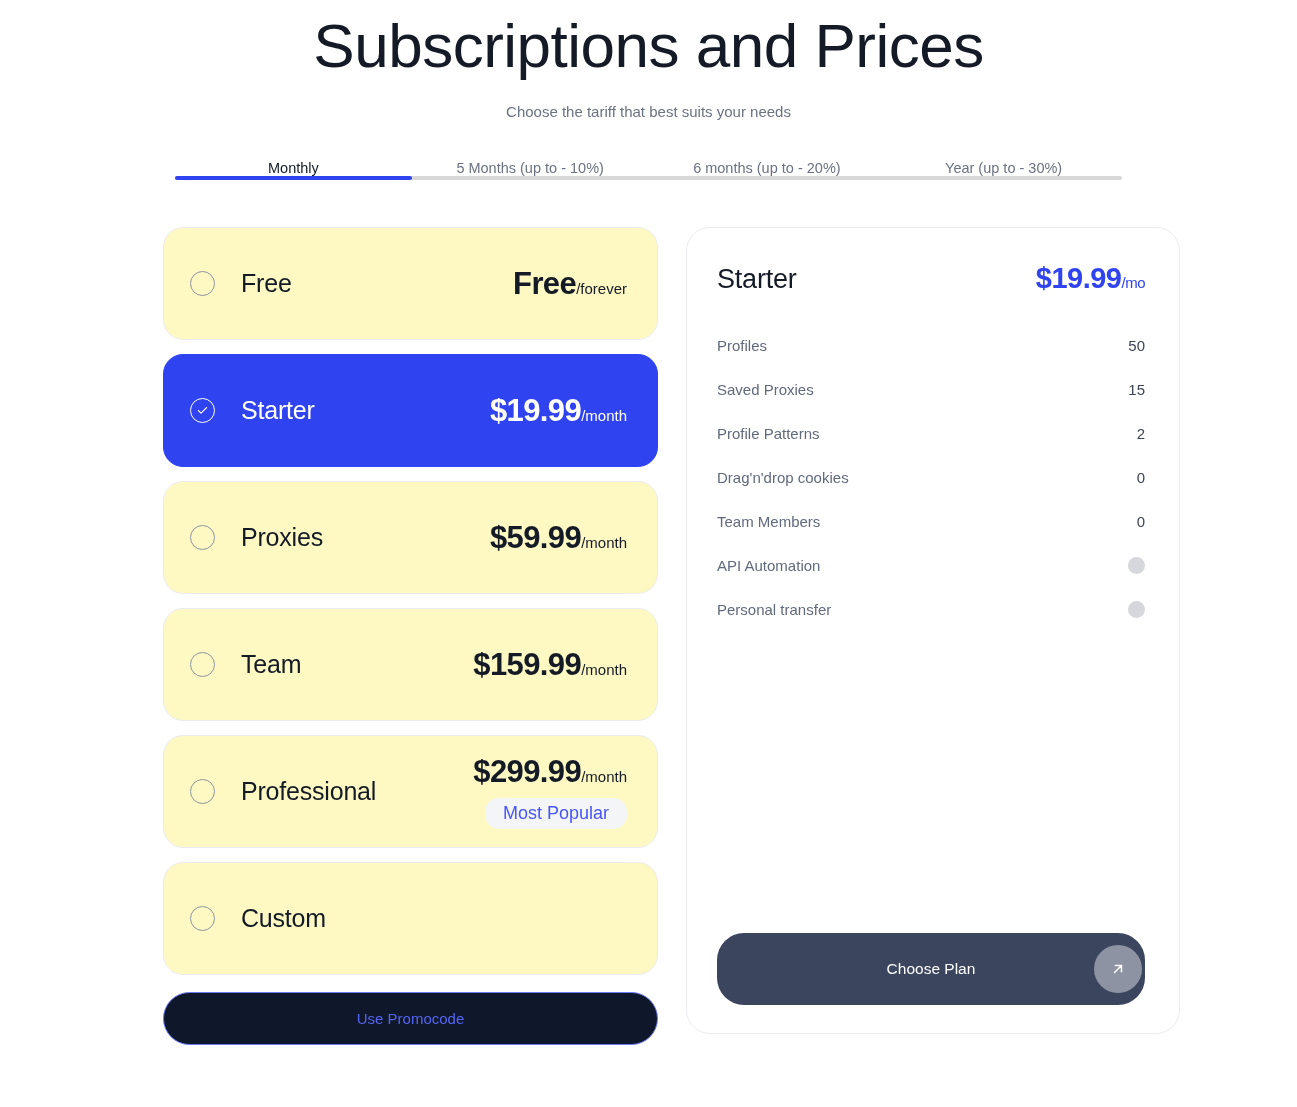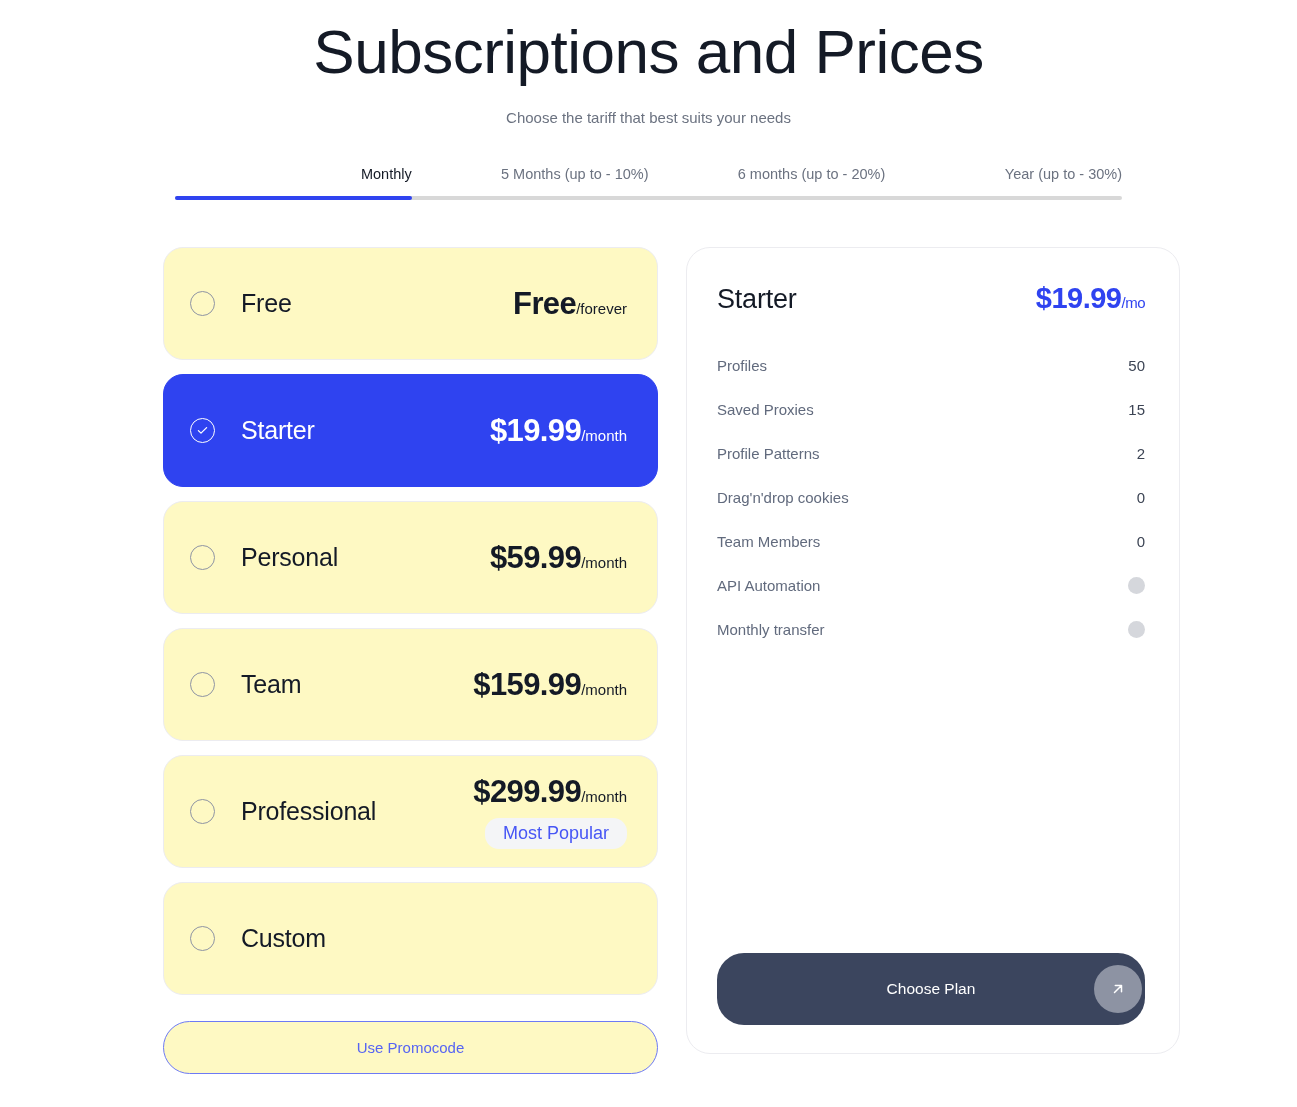--- a/index.html
+++ b/index.html
@@ -6,21 +6,21 @@
   html, body {
     width: 1297px; height: 1107px;
     background: #ffffff;
     font-family: "Liberation Sans", sans-serif;
     color: #1d2433;
     overflow: hidden;
   }
   .page { position: relative; width: 1297px; height: 1107px; }
 
   
-  .hero { padding-top: 16px; text-align: center; }
+  .hero { padding-top: 10px; text-align: center; }
   .hero-title {
     font-size: 62px;
     font-weight: 400;
     letter-spacing: -0.5px;
     color: #141a26;
     line-height: 1.15;
   }
   .hero-sub {
     margin-top: 22px;
     font-size: 15px;
@@ -29,24 +29,23 @@
   }
 
   
   .tabs-wrap { margin-top: 40px; padding: 0 175px; }
   .tabs {
     display: flex;
     position: relative;
   }
   .tab {
     flex: 1 1 0;
-    text-align: right;
+    text-align: center;
     font-size: 14.5px;
     color: #6b7280;
-    padding-bottom: 14px;
     cursor: pointer;
     user-select: none;
   }
   .tab.active { color: #141a26; }
   .tabs-track {
     position: relative;
     height: 4px;
     background: #d8d8d8;
     border-radius: 2px;
   }
@@ -128,26 +127,26 @@
     margin-top: 8px;
     background: #f4f5f7;
     color: #4756f5;
     font-size: 18px;
     border-radius: 14px;
     padding: 5px 18px;
   }
 
   
   .promocode {
-    margin-top: 26px;
+    margin-top: 17px;
     height: 53px;
     width: 100%;
     border: 1px solid #6d7af5;
     border-radius: 27px;
-    background: #fef9c3;
+    background: #0f172a;
     color: #5664f3;
     font-size: 15px;
     font-family: "Liberation Sans", sans-serif;
     cursor: pointer;
   }
 
   
   .detail-card {
     border: 1px solid #ececf0;
     border-radius: 24px;
@@ -267,21 +266,21 @@
                 <path d="M2.4 6.6L5 9.1L10.6 3.6" stroke="#ffffff" stroke-width="1.3" stroke-linecap="round" stroke-linejoin="round"></path>
               </svg>
             </span>
             <span class="plan-name">Starter</span>
             <div class="plan-price-col">
               <div class="plan-price"><span>$19.99</span><span class="plan-period">/month</span></div>
             </div>
           </div>
           <div class="plan">
             <span class="radio"></span>
-            <span class="plan-name">Personal</span>
+            <span class="plan-name">Proxies</span>
             <div class="plan-price-col">
               <div class="plan-price"><span>$59.99</span><span class="plan-period">/month</span></div>
             </div>
           </div>
           <div class="plan">
             <span class="radio"></span>
             <span class="plan-name">Team</span>
             <div class="plan-price-col">
               <div class="plan-price"><span>$159.99</span><span class="plan-period">/month</span></div>
             </div>
@@ -326,21 +325,21 @@
             </li>
             <li class="feature-row">
               <span class="feature-label">Team Members</span>
               <span class="feature-value">0</span>
             </li>
             <li class="feature-row">
               <span class="feature-label">API Automation</span>
               <span class="dot"></span>
             </li>
             <li class="feature-row">
-              <span class="feature-label">Monthly transfer</span>
+              <span class="feature-label">Personal transfer</span>
               <span class="dot"></span>
             </li>
           </ul>
         <div class="detail-spacer"></div>
         <button class="choose-btn">
           <span>Choose Plan</span>
           <span class="choose-arrow">
             <svg width="20" height="20" viewBox="0 0 20 20" fill="none">
               <path d="M6.5 13.5L13.5 6.5M13.5 6.5H7.3M13.5 6.5V12.7" stroke="#ffffff" stroke-width="1.5" stroke-linecap="round" stroke-linejoin="round"></path>
             </svg>

